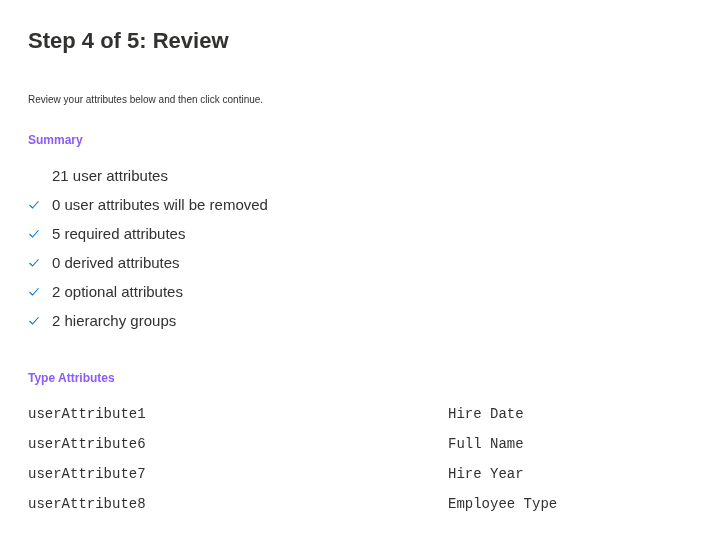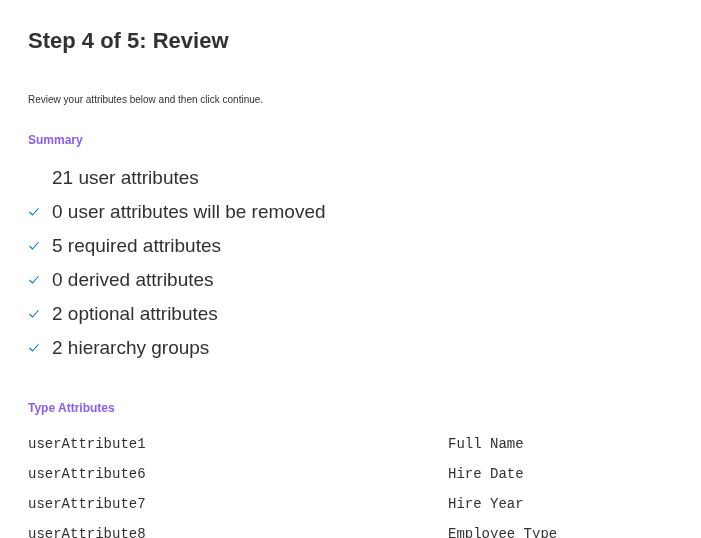--- a/index.html
+++ b/index.html
@@ -32,21 +32,21 @@
       margin-bottom: 14px;
     }
     .summary-list {
       list-style: none;
       margin-bottom: 36px;
     }
     .summary-item {
       display: flex;
       align-items: center;
       padding: 6px 0;
-      font-size: 19px;
+      font-size: 15px;
       color: #323130;
     }
     .check-icon {
       display: inline-flex;
       width: 20px;
       margin-right: 4px;
       color: #0078d4;
     }
     .check-icon svg {
       width: 12px;
@@ -128,18 +128,18 @@
 <h2 class="section-heading">Type Attributes</h2>
 
 <div class="attributes-table">
   <div class="attr-col">
     <div class="attr-cell">userAttribute1</div>
     <div class="attr-cell">userAttribute6</div>
     <div class="attr-cell">userAttribute7</div>
     <div class="attr-cell">userAttribute8</div>
   </div>
   <div class="attr-col">
+    <div class="attr-cell">Hire Date</div>
     <div class="attr-cell">Full Name</div>
-    <div class="attr-cell">Hire Date</div>
     <div class="attr-cell">Hire Year</div>
     <div class="attr-cell">Employee Type</div>
   </div>
 </div>
 
 </body></html>

